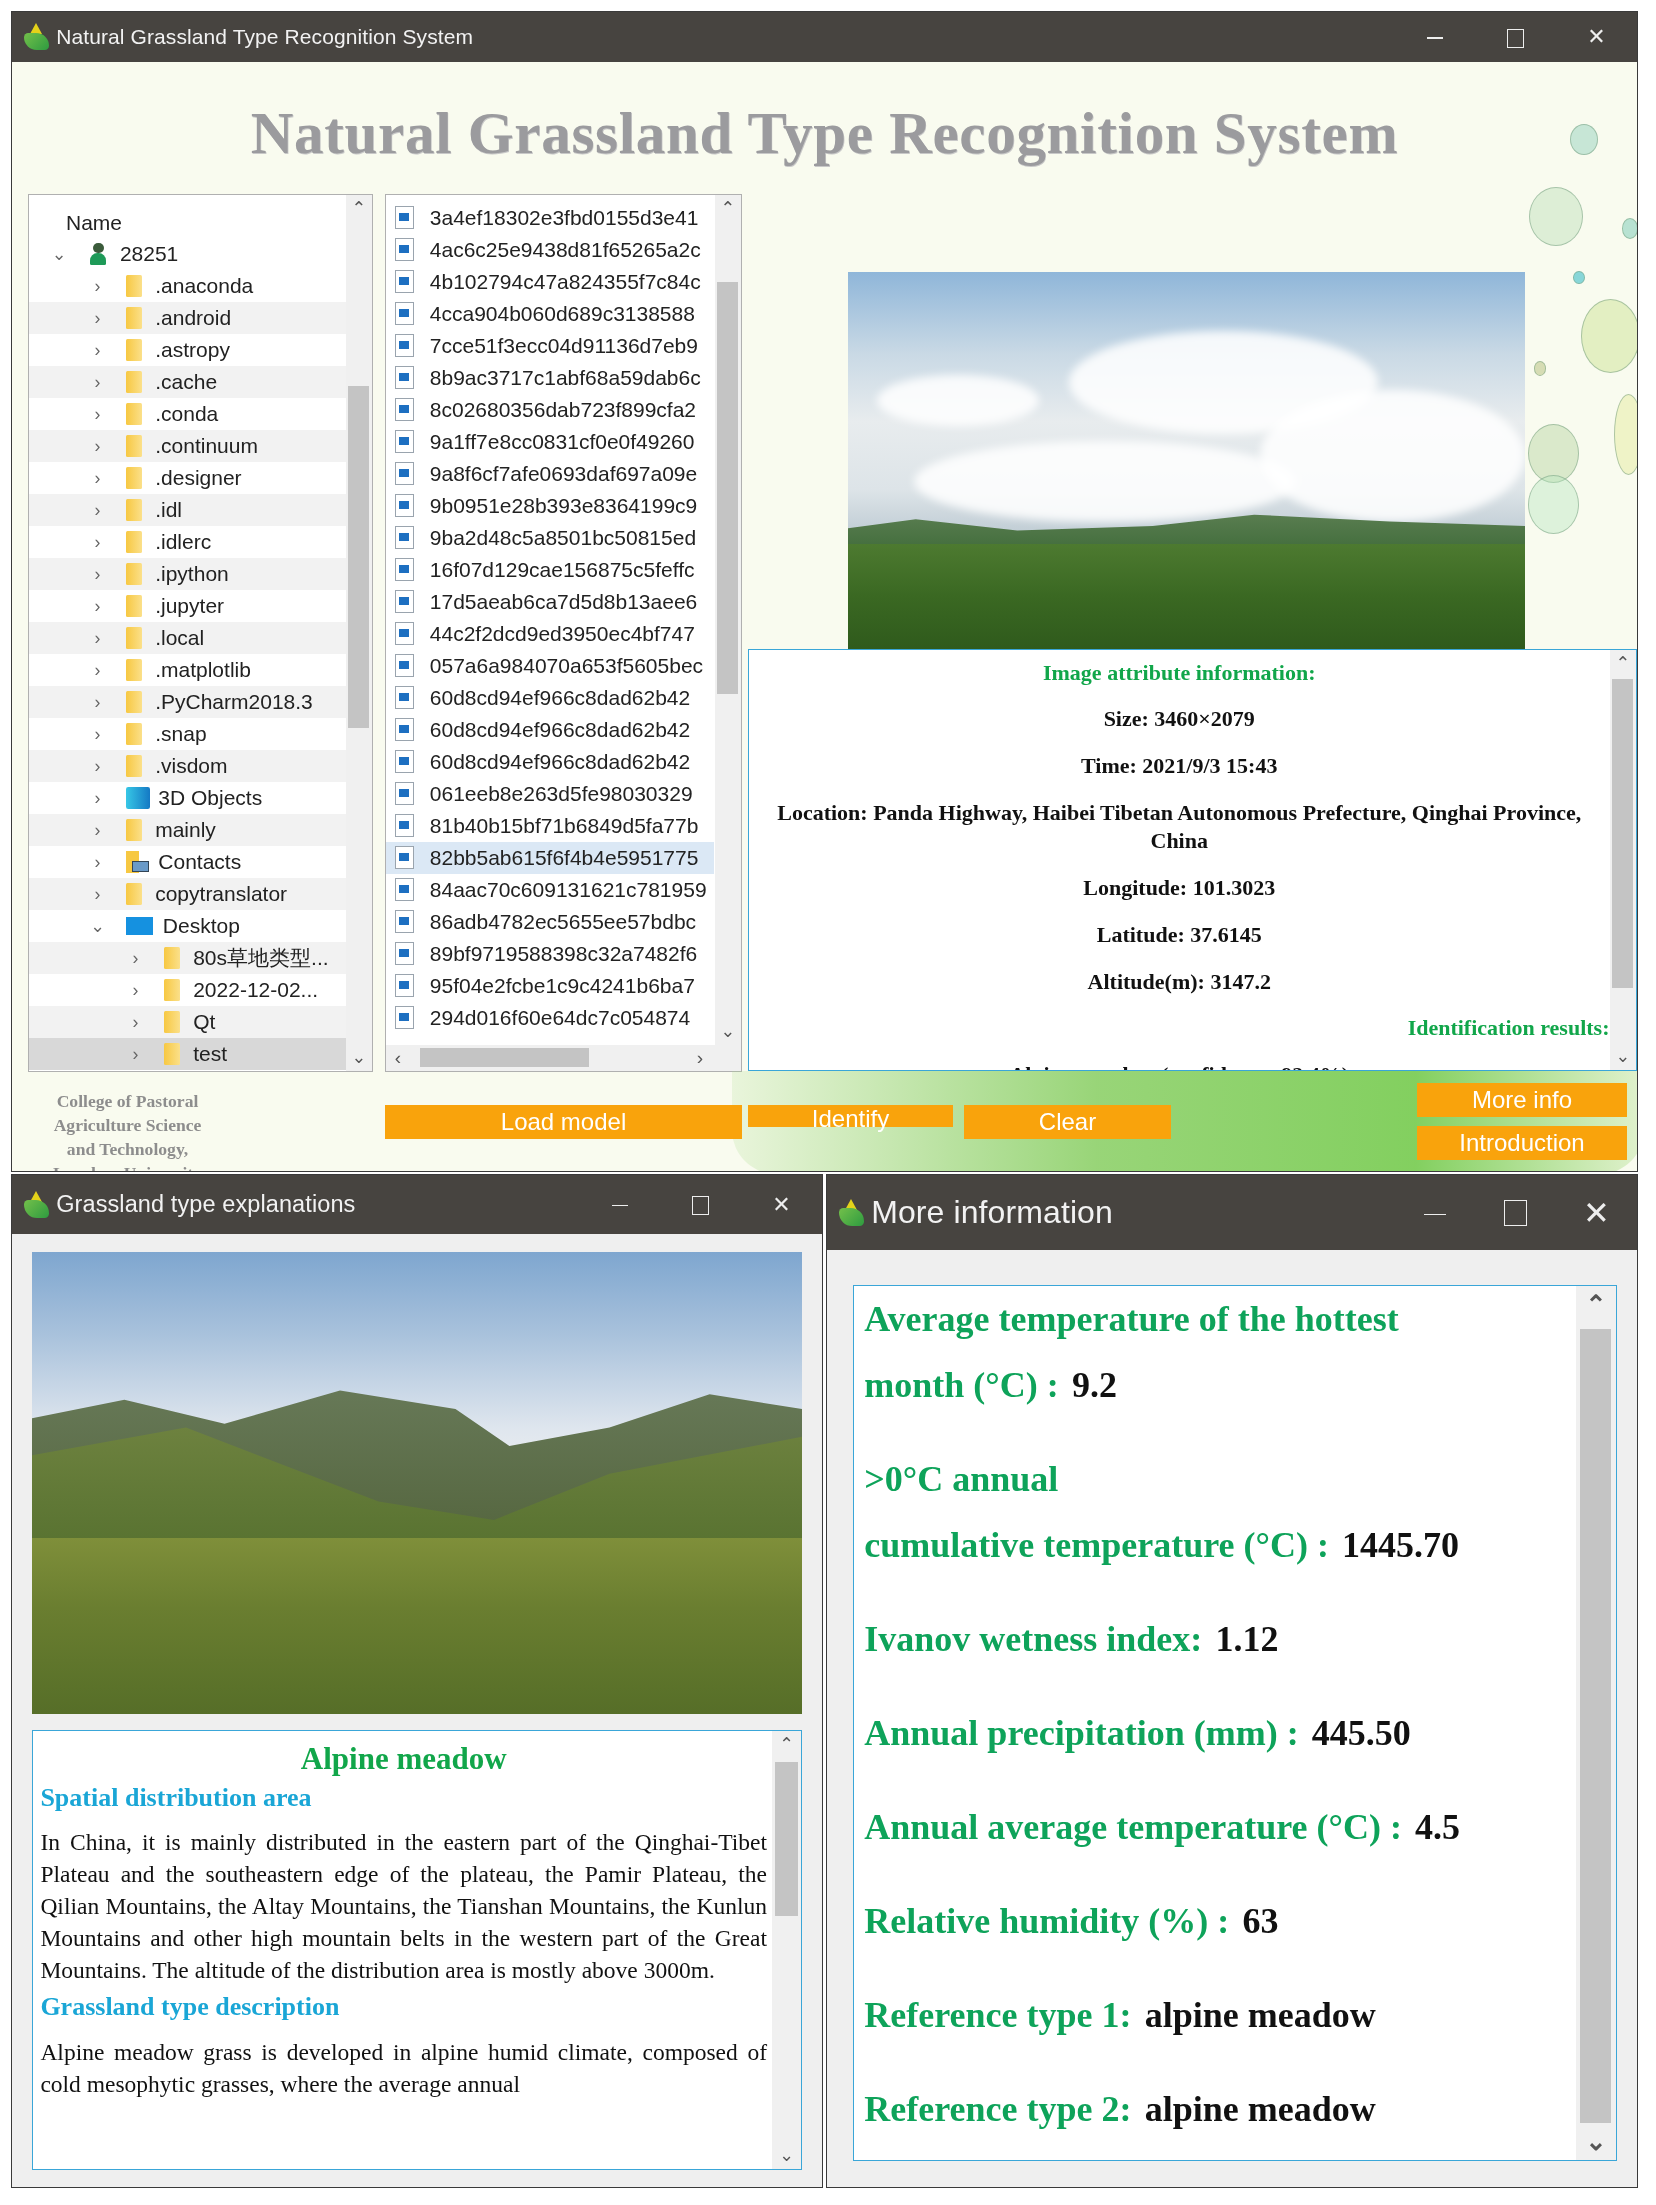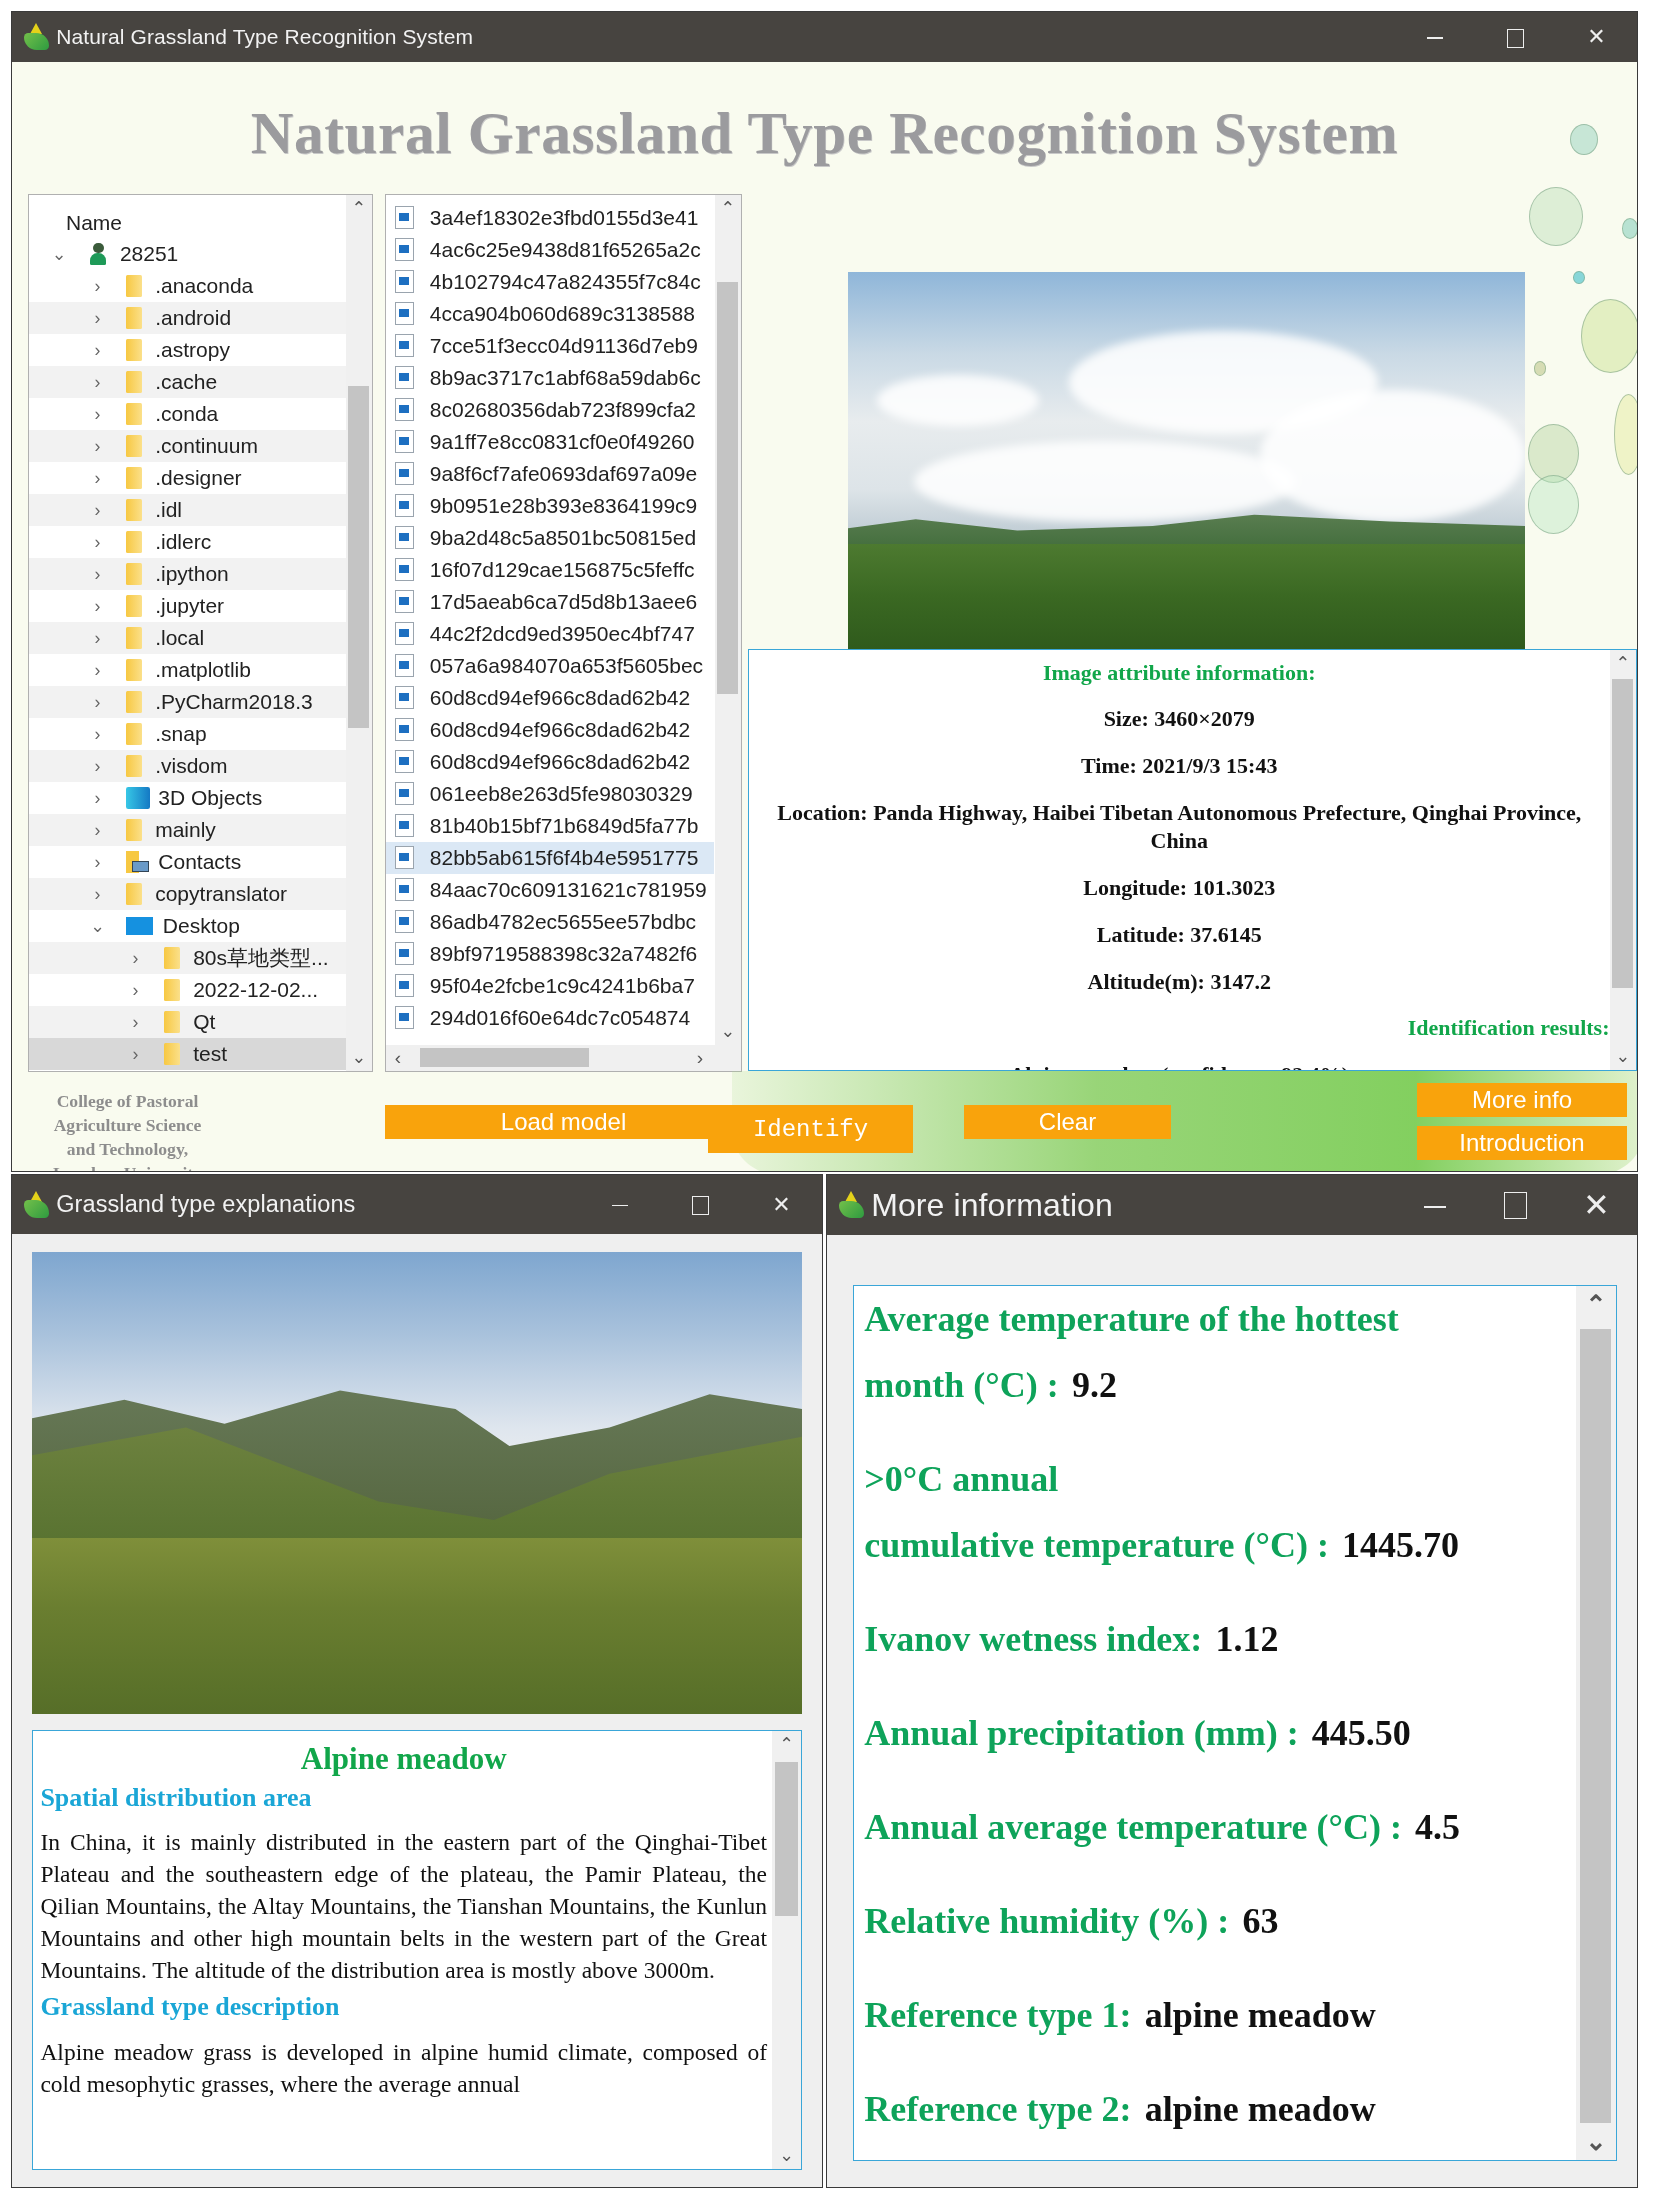--- a/index.html
+++ b/index.html
@@ -415,21 +415,21 @@
       <div class="arr" style="top:2.9px;">⌃</div>
       <div class="thumb" style="top:29px;height:309px;"></div>
       <div class="arr" style="bottom:2.9px;">⌄</div>
     </div>
   </div>
 
   <div class="grass-deco"></div>
   <div class="college">College of Pastoral Agriculture Science and Technology, Lanzhou University</div>
 
   <button class="btn" style="left:373px;top:1093px;width:357px;height:34px;">Load model</button>
-  <button class="btn" style="left:696px;top:1093px;width:205px;height:48px;font-family:Liberation Mono, monospace;">Identify</button>
+  <button class="btn" style="left:736px;top:1093px;width:205px;height:22px;">Identify</button>
   <button class="btn" style="left:952px;top:1093px;width:207px;height:34px;">Clear</button>
   <button class="btn" style="left:1405px;top:1071px;width:210px;height:34px;">More info</button>
   <button class="btn" style="left:1405px;top:1114px;width:210px;height:34px;">Introduction</button>
 </div>
 
 <div id="explain" class="win">
   <div class="titlebar">
     <span class="app-icon">
         <span class="leaf-top"></span>
         <span class="leaf-body"></span>
@@ -457,21 +457,21 @@
     </div>
     <div class="vscroll" style="width:29px;">
       <div class="arr" style="top:2.9px;width:29px;">⌃</div>
       <div class="thumb" style="top:31px;height:154px;width:23.5px;"></div>
       <div class="arr" style="bottom:2.9px;width:29px;">⌄</div>
     </div>
   </div>
 </div>
 
 <div id="moreinfo" class="win">
-  <div class="titlebar" style="height:60px;">
+  <div class="titlebar" style="height:75px;">
     <span class="app-icon">
         <span class="leaf-top"></span>
         <span class="leaf-body"></span>
       </span>
     <span class="title" style="font-size:32px;">More information</span>
     <div class="ctrls">
       <span class="ctrl" style="font-size:29px;"><span class="ctrl-min-bar" style="width:22px;"></span></span>
       <span class="ctrl"><span class="ctrl-max-box" style="width:23.5px;height:26.5px;"></span></span>
       <span class="ctrl" style="font-size:32px;"><span>✕</span></span>
     </div>

